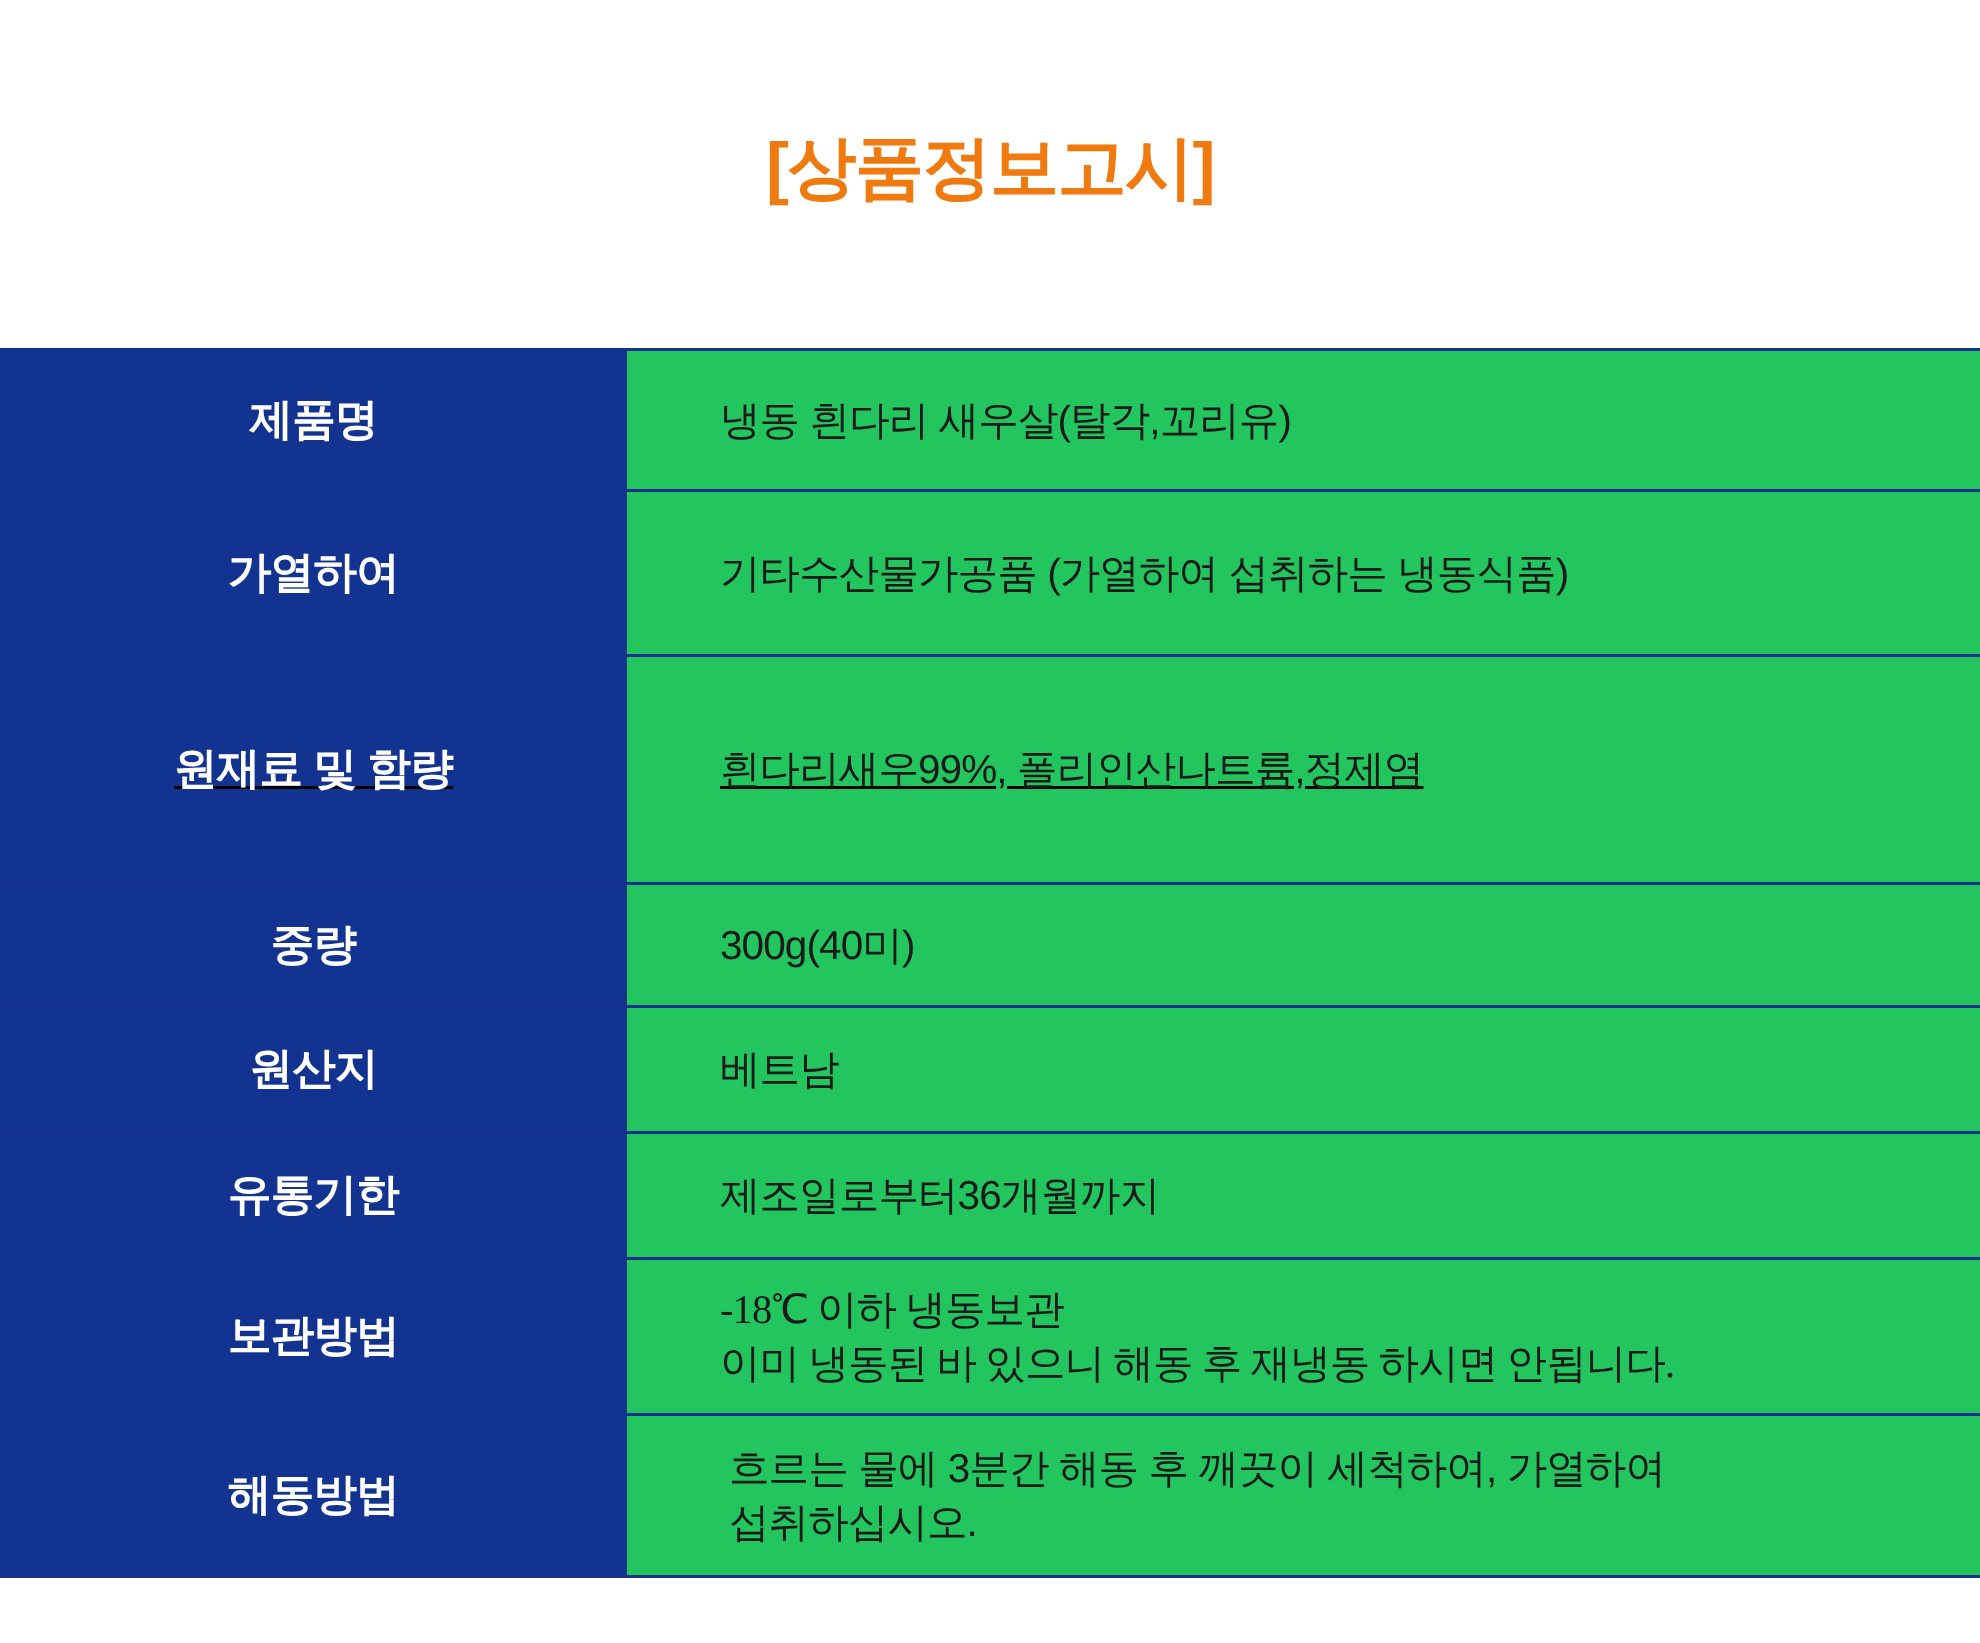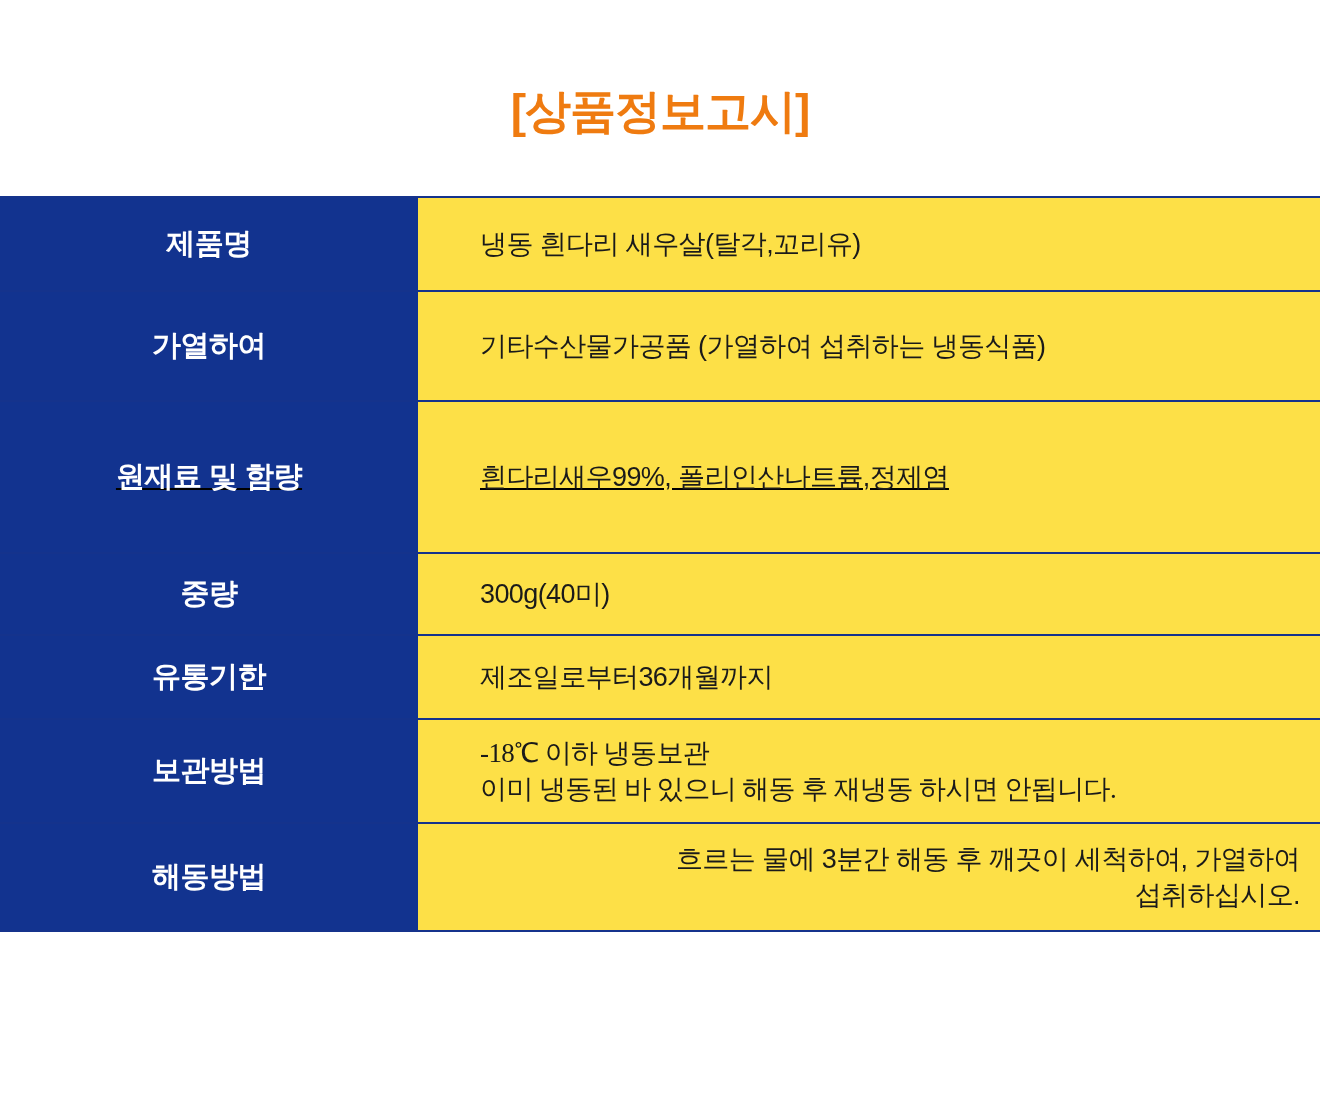--- a/index.html
+++ b/index.html
@@ -23,21 +23,21 @@
   .title {
     text-align: center;
     color: #ef7b10;
     font-size: 46px;
     font-weight: bold;
     letter-spacing: -1px;
     padding-top: 88px;
     line-height: 1;
   }
   .info-table {
-    margin-top: 62px;
+    margin-top: 98px;
     width: 1320px;
     border-collapse: collapse;
     table-layout: fixed;
   }
   .info-table tr {
     border-top: 2px solid #15338c;
     border-bottom: 2px solid #15338c;
   }
   .info-table td {
     vertical-align: middle;
@@ -46,39 +46,39 @@
   td.label {
     width: 418px;
     background: #12338f;
     color: #ffffff;
     font-size: 29px;
     font-weight: bold;
     text-align: center;
     letter-spacing: -0.5px;
   }
   td.value {
-    background: #fde047;
+    background: #22c55e;
     color: #1a1a1a;
     font-size: 27px;
     letter-spacing: -0.6px;
     padding-left: 62px;
     padding-right: 20px;
     line-height: 1.35;
     font-weight: 400;
   }
   .r-h1 { height: 94px; }
   .r-h2 { height: 110px; }
   .r-h3 { height: 152px; text-decoration: underline; }
   .r-h4 { height: 82px; padding-left: 18px; }
   .r-h5 { height: 84px; }
   .r-h6 { height: 84px; }
   .r-h7 { height: 104px; font-family: Liberation Serif, serif; }
   .r-h8 { height: 108px; }
   .value .line { display: block; }
-  .value.indent { padding-left: 68px; text-align: right; }
+  .value.indent { padding-left: 68px; }
 </style>
 </head>
 <body>
 
 <div class="page">
 
   <div class="title">[상품정보고시]</div>
 
   <table class="info-table">
     <tbody>
@@ -99,20 +99,26 @@
         <td class="value">
           <span class="line">흰다리새우99%, 폴리인산나트륨,정제염</span>
         </td>
       </tr>
       <tr class="r-h4">
         <td class="label">중량</td>
         <td class="value">
           <span class="line">300g(40미)</span>
         </td>
       </tr>
+      <tr class="r-h5">
+        <td class="label">원산지</td>
+        <td class="value">
+          <span class="line">베트남</span>
+        </td>
+      </tr>
       <tr class="r-h6">
         <td class="label">유통기한</td>
         <td class="value">
           <span class="line">제조일로부터36개월까지</span>
         </td>
       </tr>
       <tr class="r-h7">
         <td class="label">보관방법</td>
         <td class="value">
           <span class="line">-18℃ 이하 냉동보관</span>

